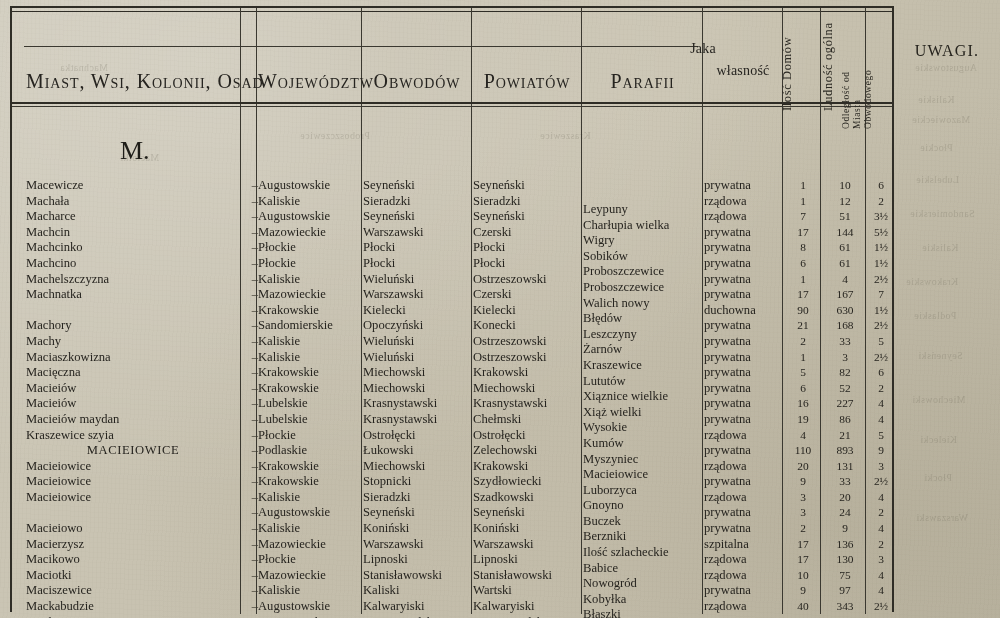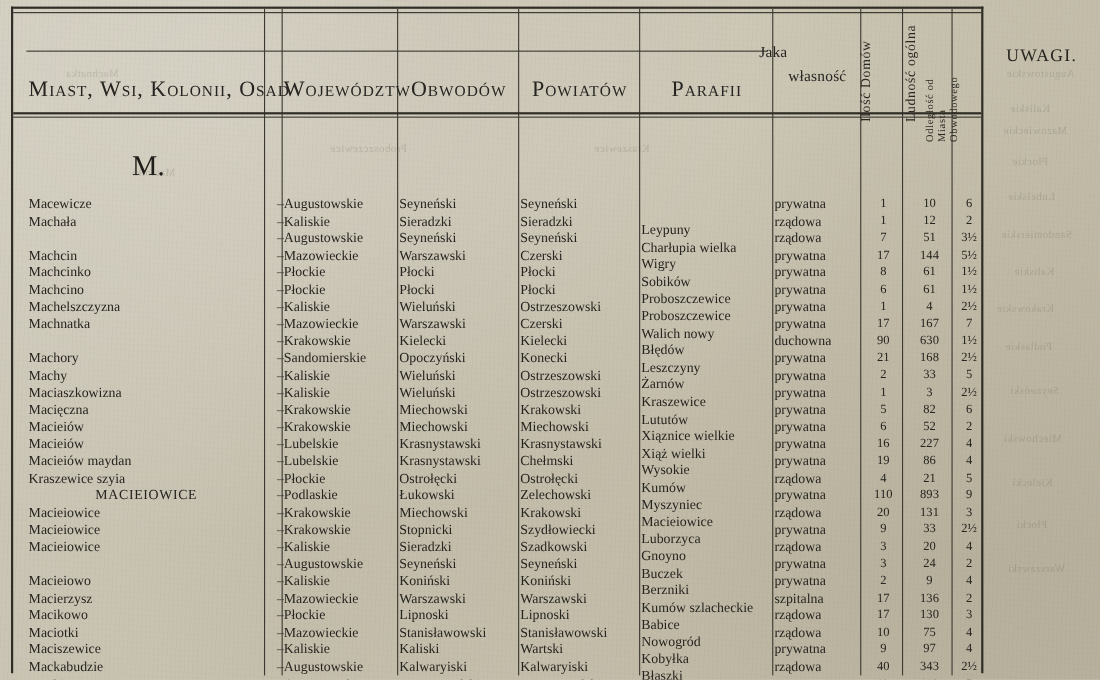--- a/index.html
+++ b/index.html
@@ -260,20 +260,21 @@
         <div class="cell c-woj">Kaliskie</div>
         <div class="cell c-obw">Sieradzki</div>
         <div class="cell c-pow">Sieradzki</div>
         <div class="cell c-par">Charłupia wielka</div>
         <div class="cell c-wlas">rządowa</div>
         <div class="cell c-dom">1</div>
         <div class="cell c-lud">12</div>
         <div class="cell c-odl">2</div>
       </div>
       <div class="row">
+        <div class="cell c-name">Macharce</div>
         <div class="cell c-dash">–</div>
         <div class="cell c-woj">Augustowskie</div>
         <div class="cell c-obw">Seyneński</div>
         <div class="cell c-pow">Seyneński</div>
         <div class="cell c-par">Wigry</div>
         <div class="cell c-wlas">rządowa</div>
         <div class="cell c-dom">7</div>
         <div class="cell c-lud">51</div>
         <div class="cell c-odl">3½</div>
       </div>
@@ -502,21 +503,21 @@
         <div class="cell c-dom">3</div>
         <div class="cell c-lud">24</div>
         <div class="cell c-odl">2</div>
       </div>
       <div class="row">
         <div class="cell c-name">Macieiowo</div>
         <div class="cell c-dash">–</div>
         <div class="cell c-woj">Kaliskie</div>
         <div class="cell c-obw">Koniński</div>
         <div class="cell c-pow">Koniński</div>
-        <div class="cell c-par">Kumów szlacheckie</div>
+        <div class="cell c-par">Ilość szlacheckie</div>
         <div class="cell c-wlas">prywatna</div>
         <div class="cell c-dom">2</div>
         <div class="cell c-lud">9</div>
         <div class="cell c-odl">4</div>
       </div>
       <div class="row">
         <div class="cell c-name">Macierzysz</div>
         <div class="cell c-dash">–</div>
         <div class="cell c-woj">Mazowieckie</div>
         <div class="cell c-obw">Warszawski</div>

